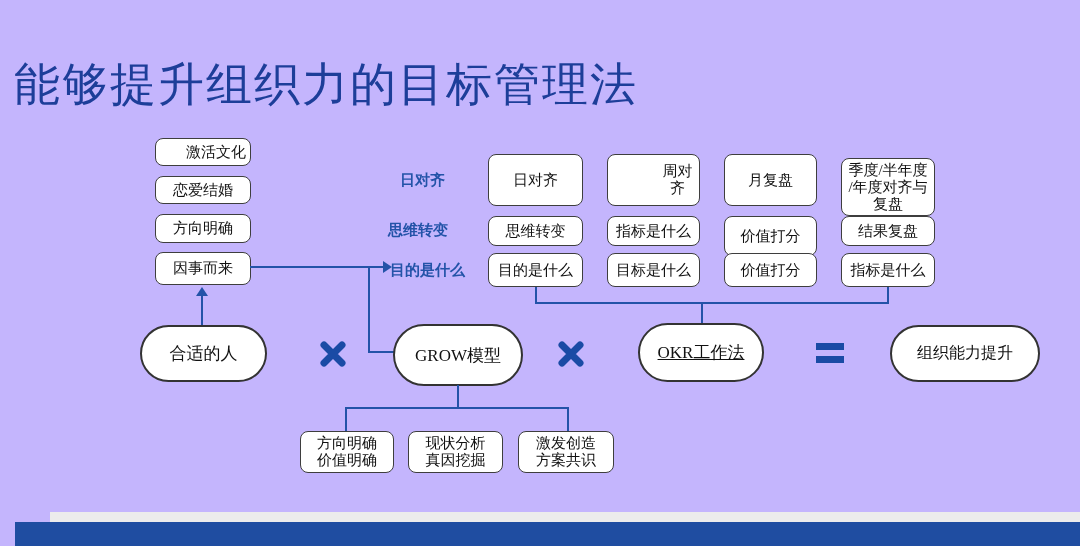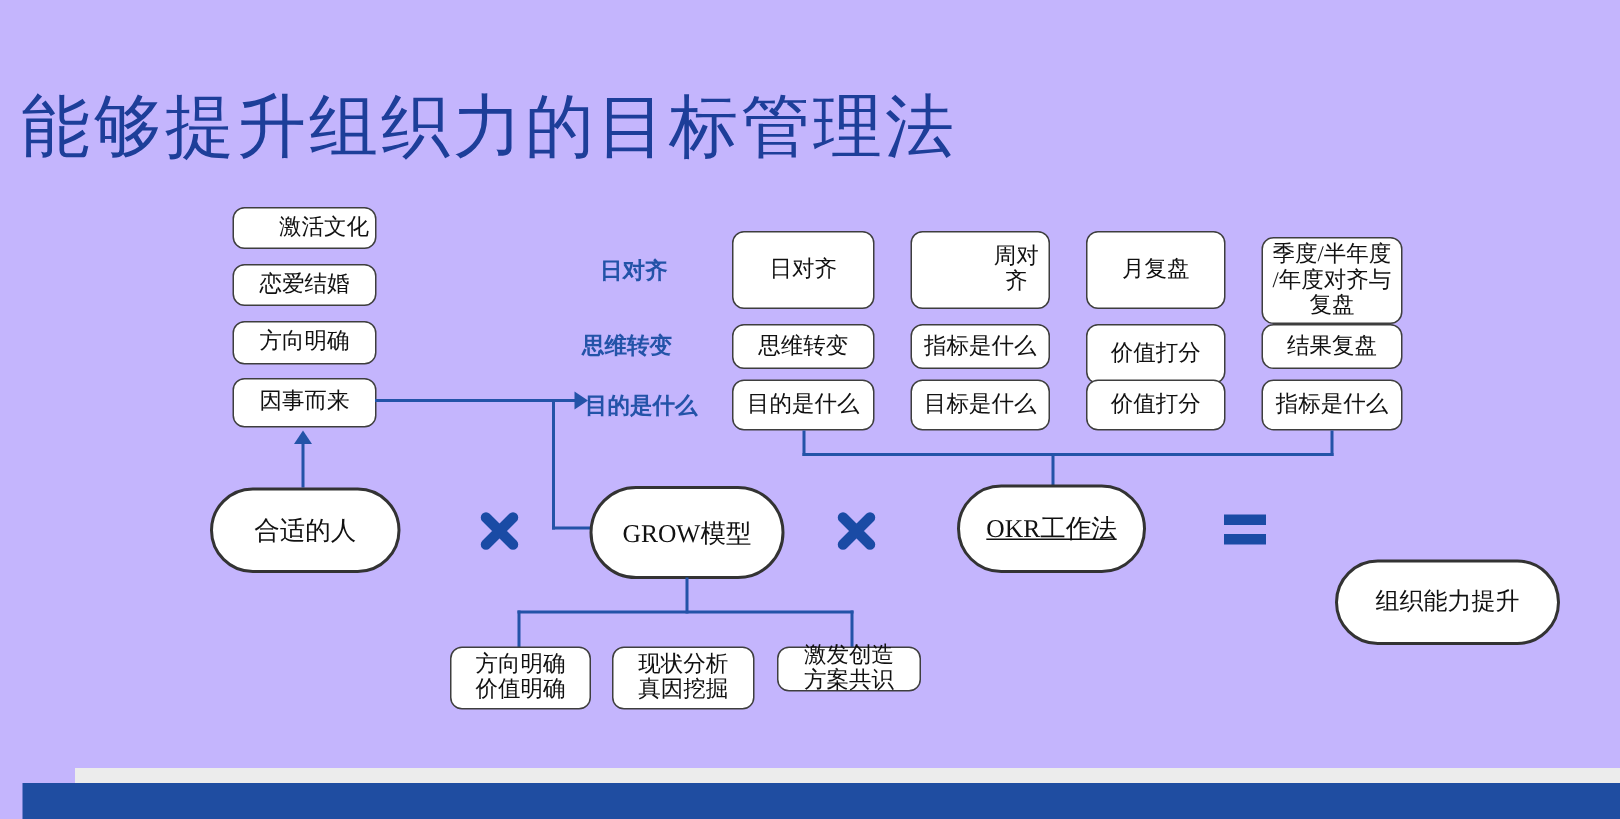--- a/index.html
+++ b/index.html
@@ -145,42 +145,42 @@
 
   <div class="oval" style="left:638px;top:323px;width:126px;height:59px;text-decoration:underline;">
       <span>OKR工作法</span>
     </div>
 
   <div class="eq" style="left:816px;top:343px;">
     <div class="bar"></div>
     <div class="bar"></div>
   </div>
 
-  <div class="oval" style="left:890px;top:325px;width:150px;height:57px;font-size:16px;margin-top:48px;">
+  <div class="oval" style="left:890px;top:325px;width:150px;height:57px;font-size:16px;">
       <span>组织能力提升</span>
     </div>
 
   <div class="line" style="left:457px;top:385px;width:2px;height:24px;"></div>
   <div class="line" style="left:345px;top:407px;width:224px;height:2px;"></div>
   <div class="line" style="left:345px;top:407px;width:2px;height:25px;"></div>
   <div class="line" style="left:567px;top:407px;width:2px;height:25px;"></div>
 
   <div class="box" style="left:300px;top:431px;width:94px;height:42px;">
     <span class="stack">
       <span>方向明确</span>
       <span>价值明确</span>
     </span>
   </div>
   <div class="box" style="left:408px;top:431px;width:95px;height:42px;">
     <span class="stack">
       <span>现状分析</span>
       <span>真因挖掘</span>
     </span>
   </div>
-  <div class="box" style="left:518px;top:431px;width:96px;height:30px;">
+  <div class="box" style="left:518px;top:431px;width:96px;height:42px;">
     <span class="stack">
       <span>激发创造</span>
       <span>方案共识</span>
     </span>
   </div>
 
   <div class="bar-gray"></div>
   <div class="bar-blue"></div>
 
 </div>

